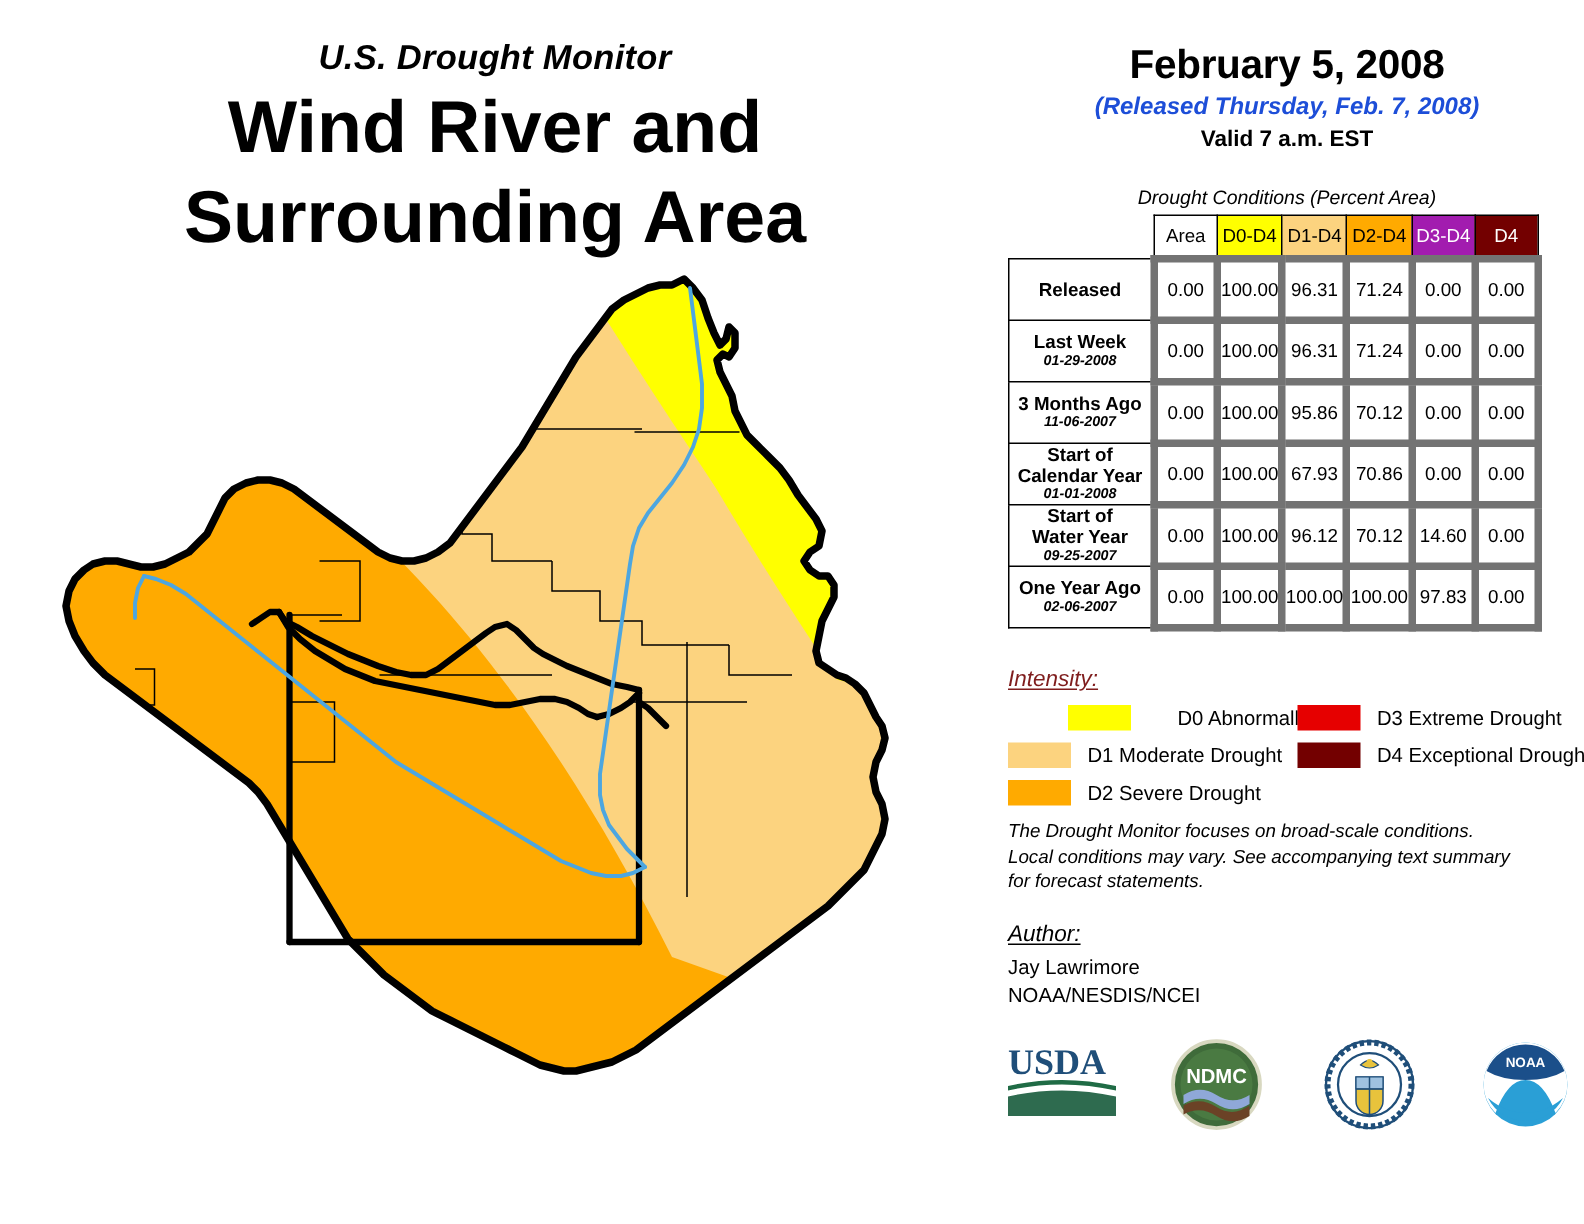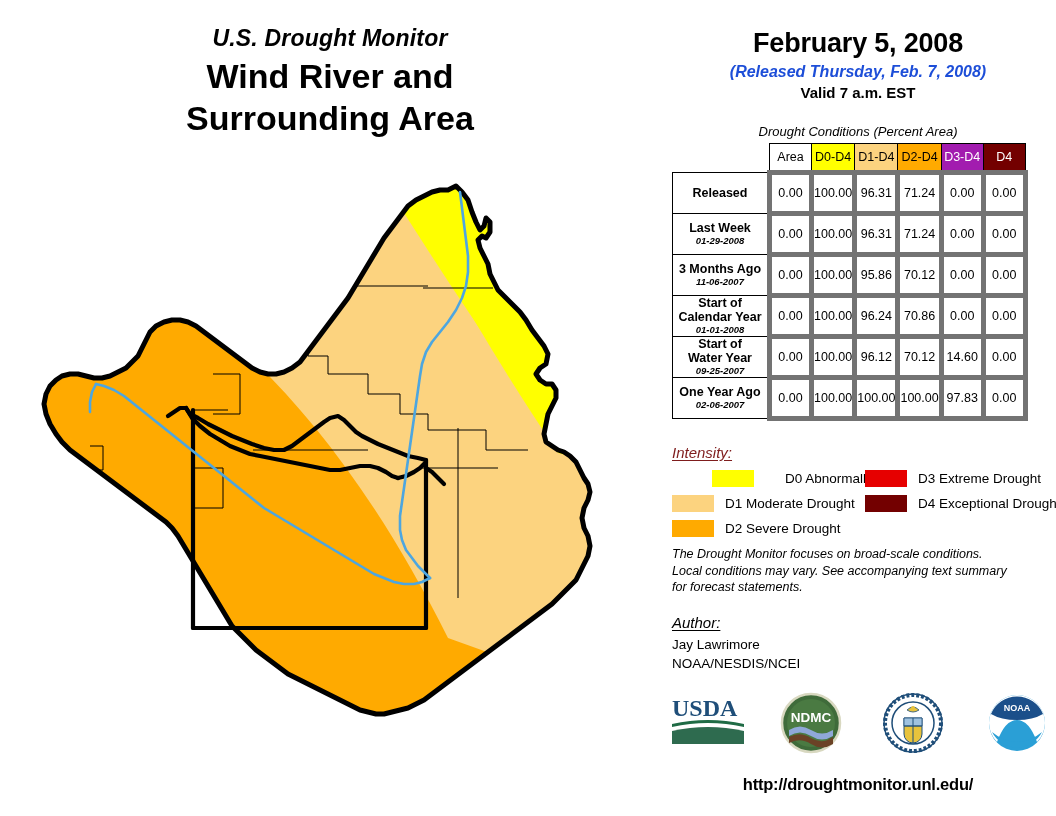--- a/index.html
+++ b/index.html
@@ -12,21 +12,21 @@
   }
   #page { position: relative; width: 1056px; height: 816px; background:#fff; }
 
   
   #title-block { position:absolute; left:0; top:26px; width:660px; text-align:center; }
   #title-small {
     font-size: 23px; font-weight: bold; font-style: italic;
     letter-spacing: .2px; color:#000; line-height:1.1;
   }
   #title-main {
-    font-size: 34px; font-weight: bold; color:#000;
+    font-size: 49px; font-weight: bold; color:#000;
     line-height: 1.22; margin-top: 5px;
   }
 
   
   #right-head { position:absolute; left:660px; top:28px; width:396px; text-align:center; }
   #date-line { font-size:27px; font-weight:bold; color:#000; letter-spacing:-0.2px; }
   #release-line { font-size:16px; font-weight:bold; font-style:italic; color:#1d4ed8; margin-top:4px; }
   #valid-line { font-size:15px; font-weight:bold; color:#000; margin-top:3px; }
 
   
@@ -172,21 +172,21 @@
       </tr>
 
       <tr>
         <td class="rowlabel">
           <span class="rl-main">Start of</span>
           <span class="rl-main">Calendar Year</span>
           <span class="rl-date">01-01-2008</span>
         </td>
         <td class="vcell">0.00</td>
         <td class="vcell">100.00</td>
-        <td class="vcell">96.24</td>
+        <td class="vcell">67.93</td>
         <td class="vcell">70.86</td>
         <td class="vcell">0.00</td>
         <td class="vcell">0.00</td>
       </tr>
 
       <tr>
         <td class="rowlabel">
           <span class="rl-main">Start of</span>
           <span class="rl-main">Water Year</span>
           <span class="rl-date">09-25-2007</span>
@@ -287,21 +287,20 @@
       <svg width="62" height="62" viewBox="0 0 62 62">
         <circle cx="31" cy="31" r="28" fill="#2a9fd6"></circle>
         <path d="M3 31 a28 28 0 0 1 56 0 a28 28 0 0 1 -8 19 q-8 -22 -20 -22 q-12 0 -20 22 a28 28 0 0 1 -8 -19 Z" fill="#ffffff"></path>
         <path d="M5 22 a28 28 0 0 1 52 0 q-10 6 -26 6 q-16 0 -26 -6 Z" fill="#1b4f8a"></path>
         <text x="31" y="19" text-anchor="middle" font-family="Liberation Sans, sans-serif" font-size="9" font-weight="bold" fill="#ffffff">NOAA</text>
         <path d="M6 40 q12 10 25 10 q13 0 25 -10 a28 28 0 0 1 -50 0 Z" fill="#2a9fd6"></path>
       </svg>
     </div>
   </div>
 
-  <div id="url-line">http://droughtmonitor.unl.edu/</div>
 
   <div id="map">
     <svg width="625" height="545" viewBox="0 0 625 545">
       <defs>
 
         <clipPath id="regionClip">
           <path d="M 420 12 L 428 8 L 434 14 L 440 22 L 444 34 L 448 44 L 452 52 L 456 48 L 458 40 L 462 44 L 462 54
                    L 458 60 L 454 58 L 450 62 L 452 70 L 456 78 L 460 86 L 462 96 L 466 104 L 470 112 L 476 118
                    L 484 126 L 492 134 L 498 142 L 504 152 L 510 160 L 516 168 L 520 176 L 518 186 L 512 190
                    L 508 196 L 512 202 L 518 206 L 524 206 L 528 212 L 528 220 L 524 228 L 520 236 L 518 246

